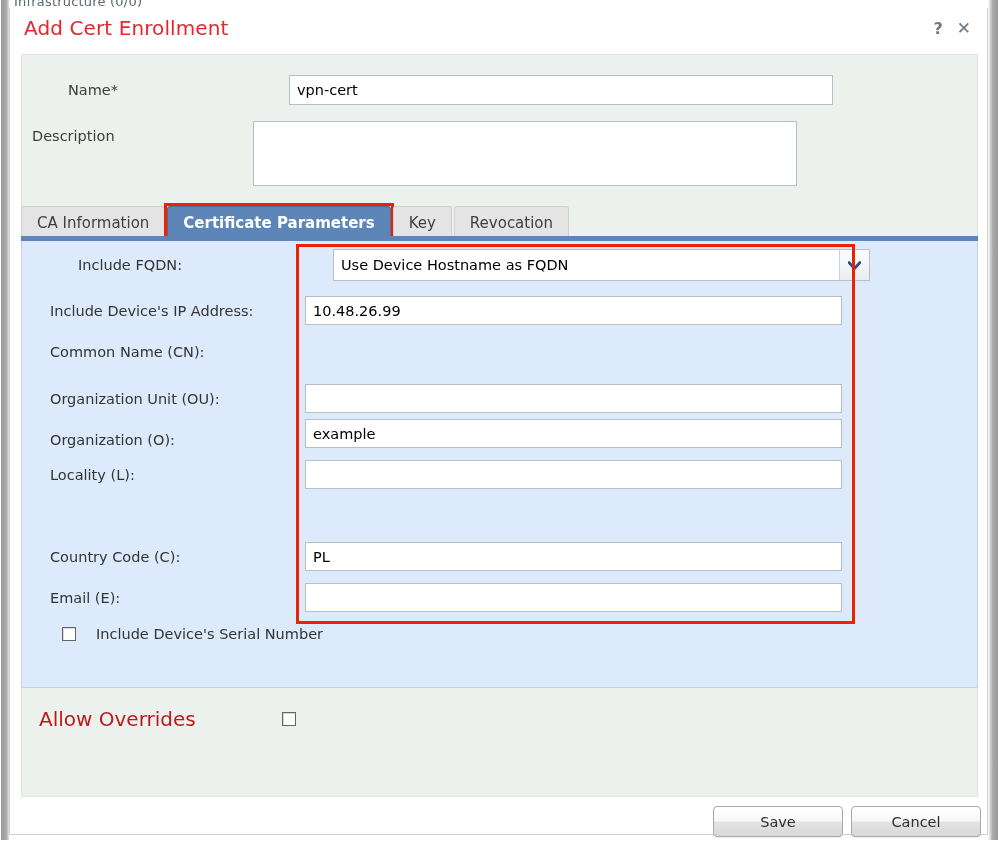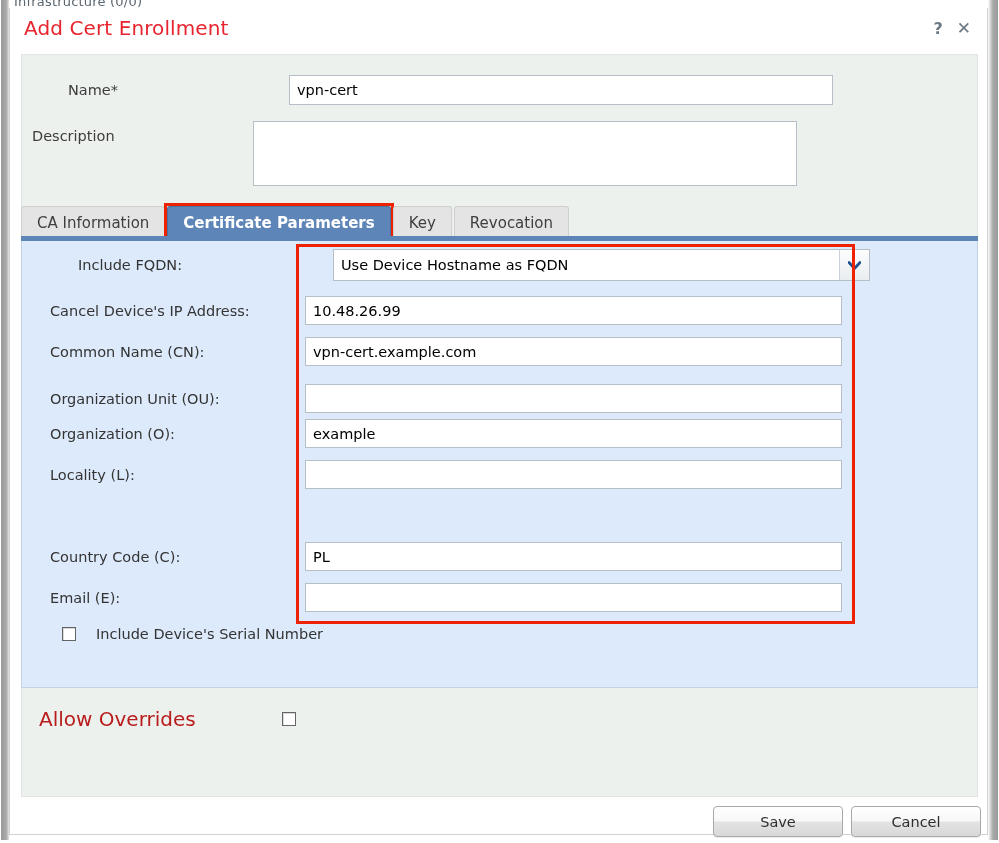--- a/index.html
+++ b/index.html
@@ -368,35 +368,34 @@
       <span class="sel-text">Use Device Hostname as FQDN</span>
       <span class="sel-arrow">
         <svg width="13" height="9" viewBox="0 0 13 9" aria-hidden="true">
           <path d="M1 1.5 L6.5 7.5 L12 1.5" stroke="#1d4f91" stroke-width="2.6" fill="none" stroke-linecap="round" stroke-linejoin="round"></path>
         </svg>
       </span>
     </div>
   </div>
 
   <div class="field-row" style="left:40px; top:288px; width:810px; height:29px;">
-    <div class="field-label" style="width:255px;">Cancel Device's IP Address:</div>
+    <div class="field-label" style="width:255px;">Include Device's IP Address:</div>
     <input class="textbox" style="width: 537px; height: 29px;" value="10.48.26.99">
   </div>
 
   <div class="field-row" style="left:40px; top:329px; width:810px; height:29px;">
     <div class="field-label" style="width:255px;">Common Name (CN):</div>
-    <input class="textbox" style="width: 537px; height: 29px;" value="vpn-cert.example.com">
   </div>
 
   <div class="field-row" style="left:40px; top:370px; width:810px; height:41px;">
     <div class="field-label" style="width:255px;">Organization Unit (OU):</div>
     <input class="textbox" style="width: 537px; height: 29px;" value="">
   </div>
 
-  <div class="field-row" style="left:40px; top:411px; width:810px; height:29px;">
+  <div class="field-row" style="left:40px; top:411px; width:810px; height:29px;align-items:flex-end;">
     <div class="field-label" style="width:255px;">Organization (O):</div>
     <input class="textbox" style="width: 537px; height: 29px;" value="example">
   </div>
 
   <div class="field-row" style="left:40px; top:452px; width:810px; height:29px;">
     <div class="field-label" style="width:255px;">Locality (L):</div>
     <input class="textbox" style="width: 537px; height: 29px;" value="">
   </div>
 
 

